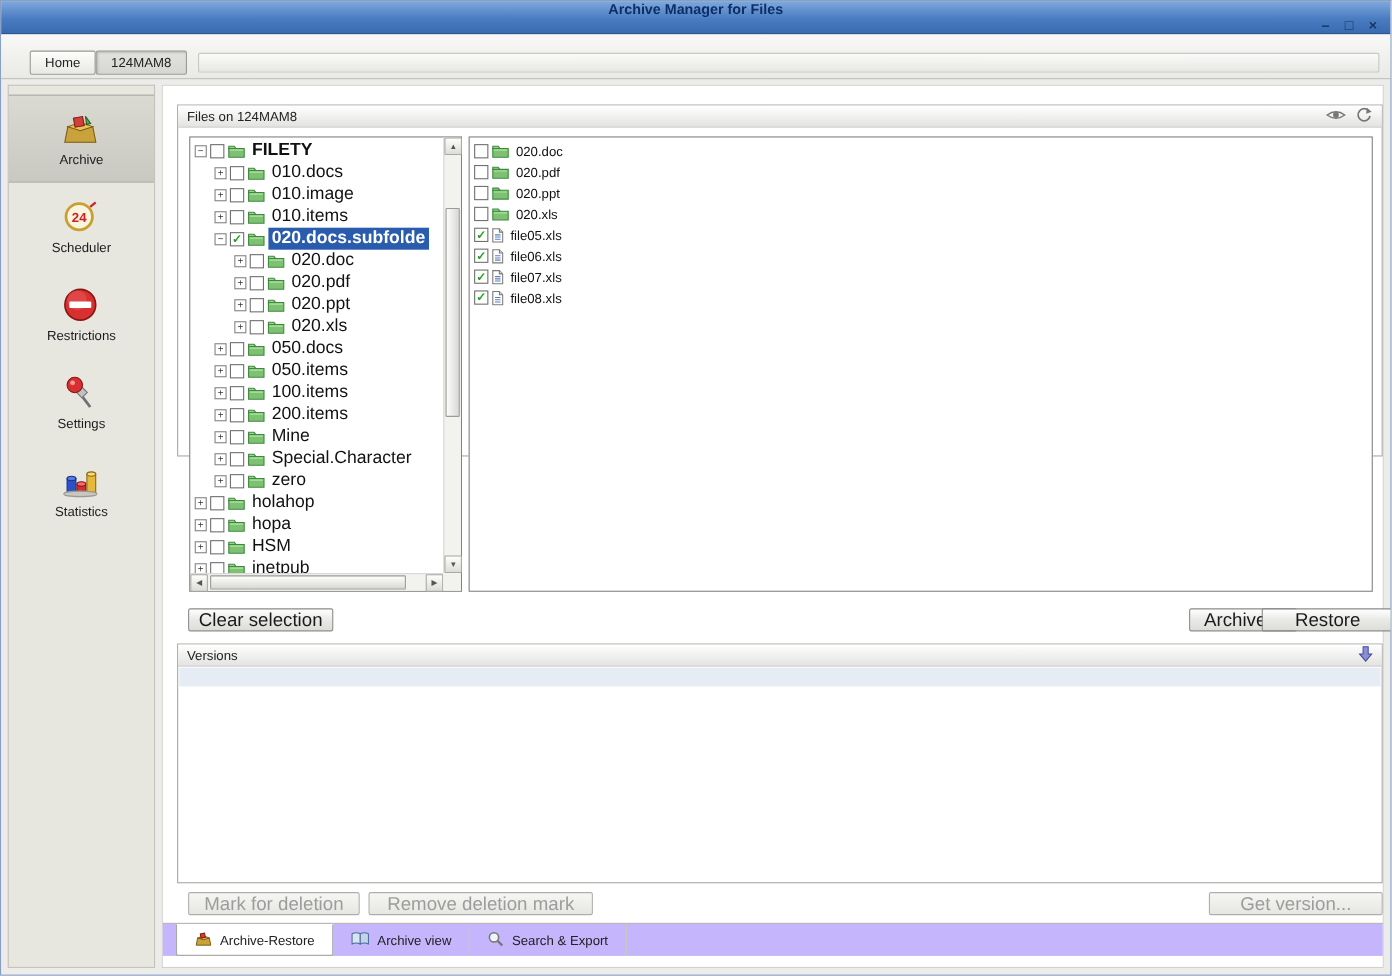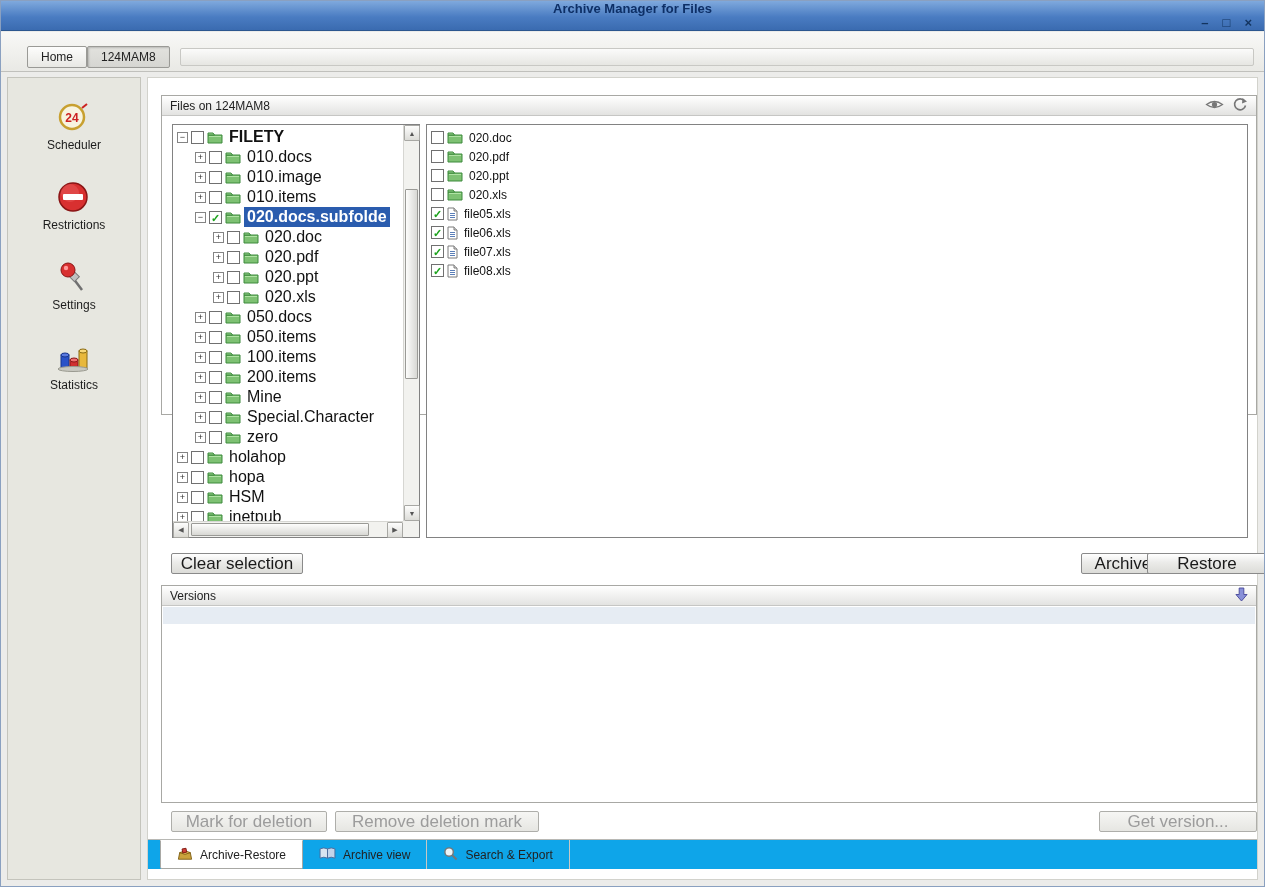--- a/index.html
+++ b/index.html
@@ -103,21 +103,21 @@
   .btn-restore { left:1146px; top:552px; width:120px; }
   .btn-mark    { left:170px;  top:810px; width:156px; }
   .btn-remove  { left:334px;  top:810px; width:204px; }
   .btn-getver  { left:1098px; top:810px; width:158px; }
 
   .versions-selrow { position:absolute; left:1px; right:1px; top:21px; height:17px;
     background:#e6ecf3; }
 
   
   .bottom-strip { position:absolute; left:147px; right:7px; top:838px; height:30px;
-    background:#0ea5e9; border-top:1px solid #b8b8b4; display:flex; align-items:stretch;
+    background:#c4b5fd; border-top:1px solid #b8b8b4; display:flex; align-items:stretch;
     padding-left:12px; }
   .btab { display:flex; align-items:center; gap:7px; padding:0 16px; font-size:12px;
     color:#222; border-right:1px solid #c8c8c4; cursor:default; }
   .btab.active { background:#ffffff; border:1px solid #a8a8a4; border-top:1px solid #ffffff;
     border-radius:0 0 2px 2px; }
 </style>
 </head>
 <body>
 
 <div class="window">
@@ -131,20 +131,31 @@
     </div>
   </div>
 
   <div class="tabrow">
     <div class="ntab">Home</div>
     <div class="ntab active">124MAM8</div>
     <div class="tab-filler"></div>
   </div>
 
   <div class="sidebar">
+    <div class="sb-item active">
+      <span class="icn">
+        <svg width="34" height="32" viewBox="0 0 36 34">
+          <polygon points="6,15 30,15 33,30 3,30" fill="#caa23c" stroke="#7a5a10"></polygon>
+          <polygon points="6,15 18,11 30,15 18,19" fill="#e8c25c" stroke="#7a5a10"></polygon>
+          <rect x="12" y="6" width="9" height="9" fill="#d04038" stroke="#801810" transform="rotate(-10 16 10)"></rect>
+          <polygon points="23,5 28,12 24,13" fill="#58a848" stroke="#206020"></polygon>
+        </svg>
+      </span>
+      <span class="lbl">Archive</span>
+    </div>
     <div class="sb-item">
       <span class="icn">
         <svg width="34" height="32" viewBox="0 0 34 32">
           <circle cx="16" cy="16" r="12" fill="#f8f4e0" stroke="#c8a030" stroke-width="2.5"></circle>
           <text x="16" y="21" font-size="12" font-weight="bold" fill="#cc2222" text-anchor="middle">24</text>
           <path d="M26 7 l5 -4" stroke="#cc2222" stroke-width="2"></path>
         </svg>
       </span>
       <span class="lbl">Scheduler</span>
     </div>

